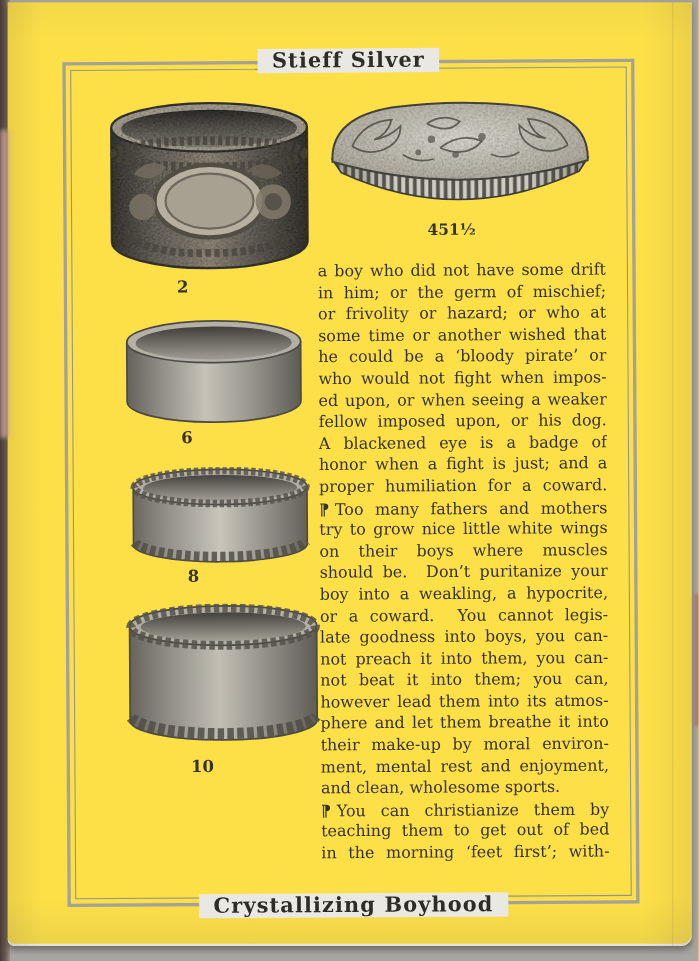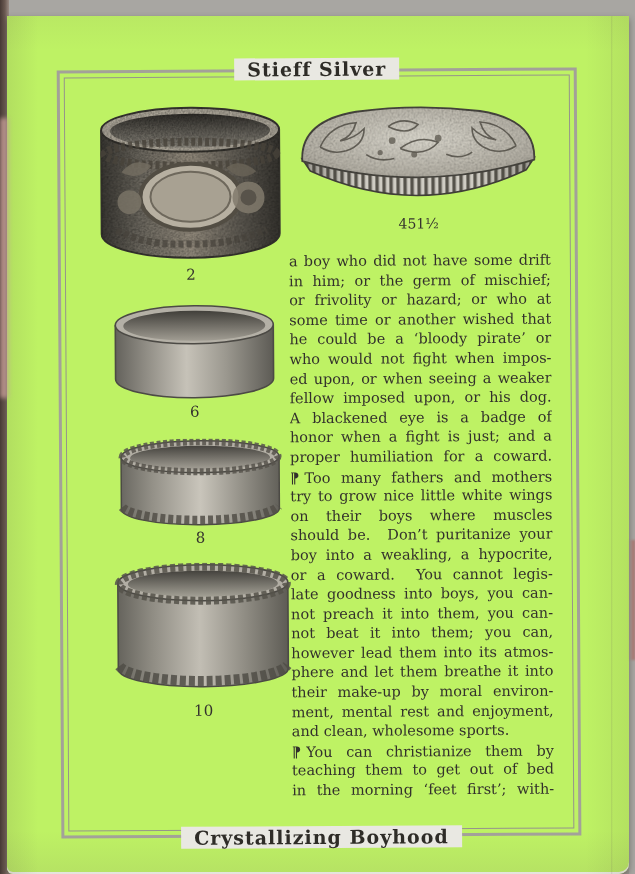--- a/index.html
+++ b/index.html
@@ -13,23 +13,23 @@
     background:linear-gradient(90deg,#473a35 0%,#6b5a52 55%,#9a8c84 100%);}
   .pink-smudge-left{position:absolute;left:0;top:118px;width:10px;height:280px;
     background:linear-gradient(90deg,#c59a94,#caa39c 60%,rgba(202,163,156,0));
     filter:blur(2px);opacity:.8;}
   .pink-sliver-right{position:absolute;right:0;top:540px;width:6px;height:120px;
     background:linear-gradient(90deg,rgba(176,106,100,0),#a86a64);
     filter:blur(1px);}
   
   .paper{
     position:absolute;left:7px;top:2px;width:622px;height:858px;
-    background:#bef264;
+    background:#fde047;
     box-shadow:0 3px 6px rgba(40,35,30,.45), inset 0 -2px 0 #f4f3ee;
-    border-bottom-left-radius:6px;border-bottom-right-radius:10px;margin-top:14px;
+    border-bottom-left-radius:6px;border-bottom-right-radius:10px;
   }
   .paper::before{ 
     content:"";position:absolute;inset:0;pointer-events:none;
     background:
       linear-gradient(90deg,rgba(90,78,66,.12) 0,rgba(90,78,66,0) 5%,rgba(90,78,66,0) 93%,rgba(90,78,66,.10) 100%),
       linear-gradient(180deg,rgba(120,110,95,.07) 0,rgba(120,110,95,0) 4%,rgba(120,110,95,0) 95%,rgba(120,110,95,.12) 100%);
   }
   .fold-line-right{position:absolute;top:0;right:16px;width:2px;height:100%;
     background:linear-gradient(90deg,rgba(110,100,90,.18),rgba(110,100,90,0));}
   .scan{position:absolute;inset:0;transform:rotate(-0.35deg);transform-origin:50% 50%;}
@@ -45,21 +45,21 @@
     background:#e9e8e2;padding:0 13px;white-space:nowrap;
     font-weight:700;color:#2e2c27;font-size:19px;letter-spacing:1px;
   }
   .frame-label.top{top:-14px;}
   .frame-label.bottom{bottom:-14px;}
 
   
   .fig{position:absolute;}
   .fig svg{display:block;}
   .fig-label{
-    position:absolute;color:#35332e;font-size:15px;text-align:center;width:60px;
+    position:absolute;color:#35332e;font-size:15px;text-align:left;width:60px;font-weight:bold;
   }
 
   
   .captions{
     position:absolute;left:12px;top:652px;width:244px;text-align:center;
     font-size:11px;line-height:15.5px;letter-spacing:.4px;color:#3c3a34;
   }
 
   
   .article{

